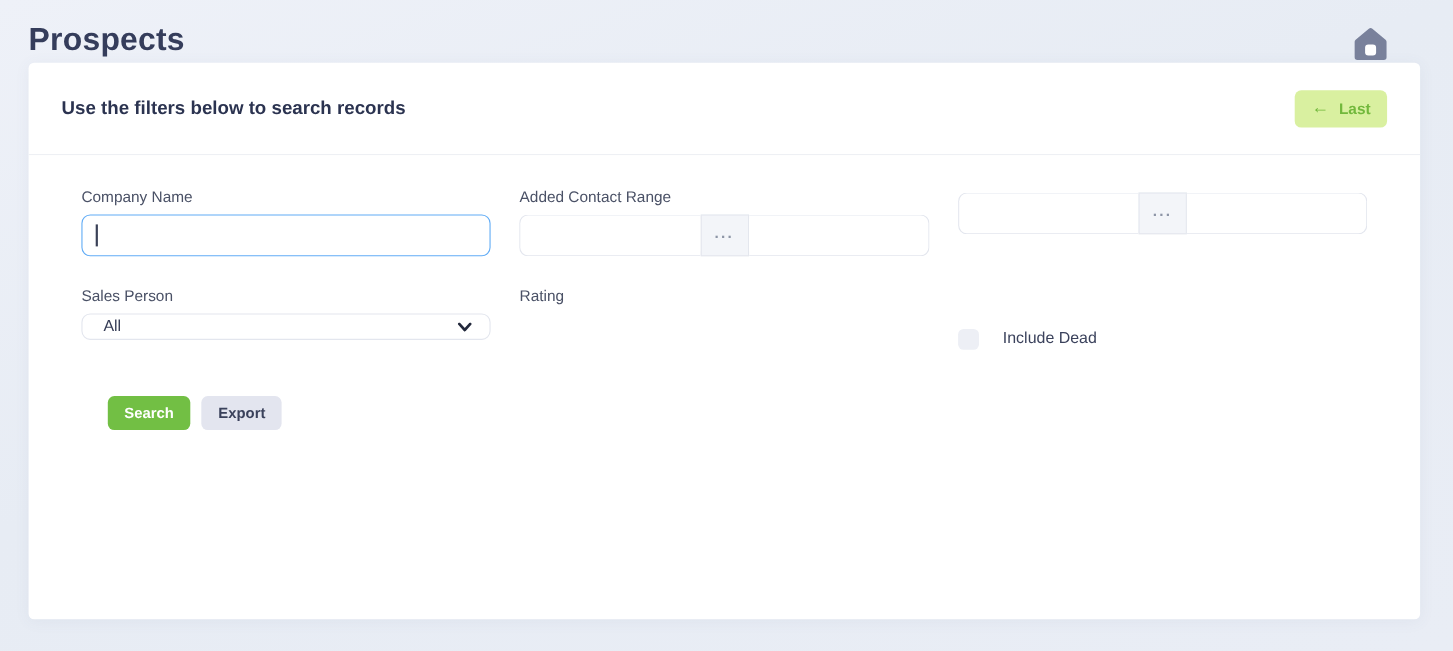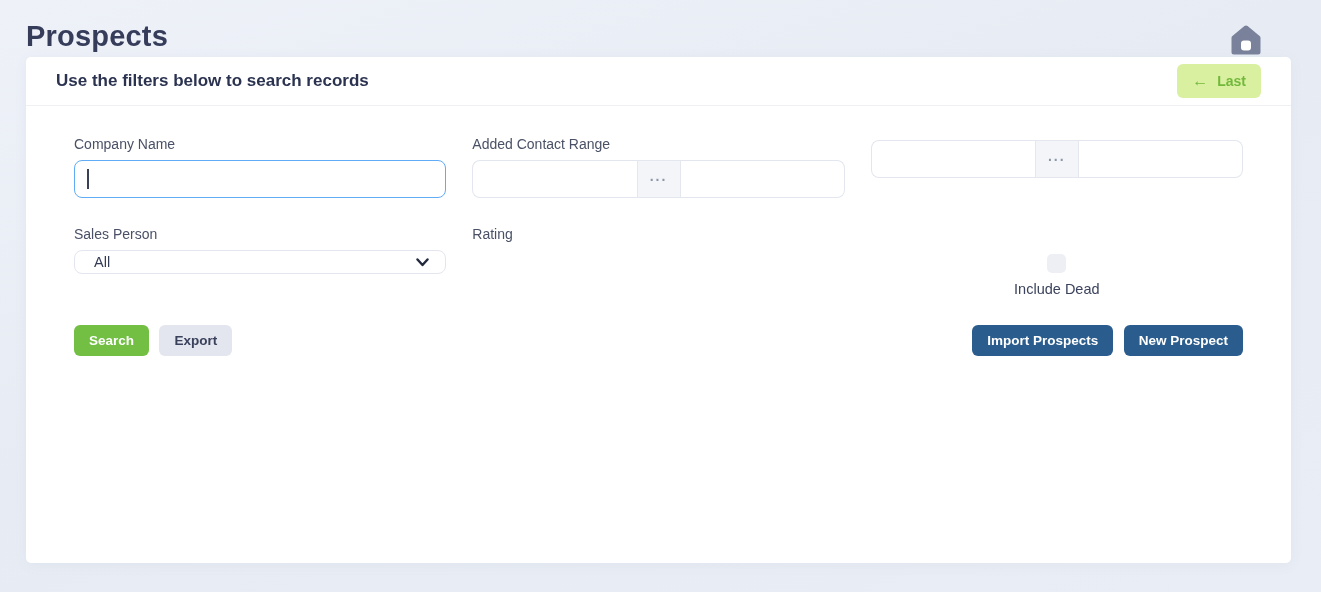--- a/index.html
+++ b/index.html
@@ -32,21 +32,21 @@
     padding: 0;
   }
   .card {
     background: #ffffff;
     margin: 0 30px 0 26px;
     height: 506px;
     border-radius: 5px;
     box-shadow: 0 2px 14px rgba(80, 95, 130, 0.06);
   }
   .card-header {
-    height: 49px;
+    height: 84px;
     padding: 0 30px;
     display: flex;
     align-items: center;
     justify-content: space-between;
     border-bottom: 1px solid #eef0f4;
   }
   .card-heading {
     font-size: 17px;
     font-weight: 700;
     color: #2b3350;
@@ -135,40 +135,39 @@
     color: #343b55;
     cursor: pointer;
     margin-top: 6px;
   }
   .select.native { padding-left: 19px; }
   .chev { flex: none; }
 
   .checkbox-field {
     display: flex;
     align-items: center;
-    gap: 6px;
+    gap: 22px;
     margin-top: 30px;
     height: 38px;
-    flex-direction: column;
   }
   .checkbox {
     width: 19px;
     height: 19px;
     border-radius: 5px;
     background: #edeff5;
     cursor: pointer;
     flex: none;
   }
   .checkbox-field label { font-size: 14.5px; color: #3b425c; cursor: pointer; }
 
   .actions-row {
     margin-top: 33px;
     display: flex;
-    justify-content: space-between;
-    align-items: center;
+    align-items: center;
+    margin-left: 24px;
   }
   .btn {
     border: none;
     border-radius: 6px;
     padding: 8px 15px;
     font-family: inherit;
     font-size: 13.5px;
     font-weight: 600;
     cursor: pointer;
   }
@@ -268,21 +267,17 @@
         <span class="checkbox"></span>
         <label>Include Dead</label>
       </div>
     </div>
 
     <div class="actions-row">
       <div class="left">
         <button class="btn green">Search</button>
         <button class="btn gray">Export</button>
       </div>
-      <div class="right">
-        <button class="btn blue">Import Prospects</button>
-        <button class="btn blue">New Prospect</button>
-      </div>
     </div>
 
 
   </div>
 </div>
 
 </body></html>

